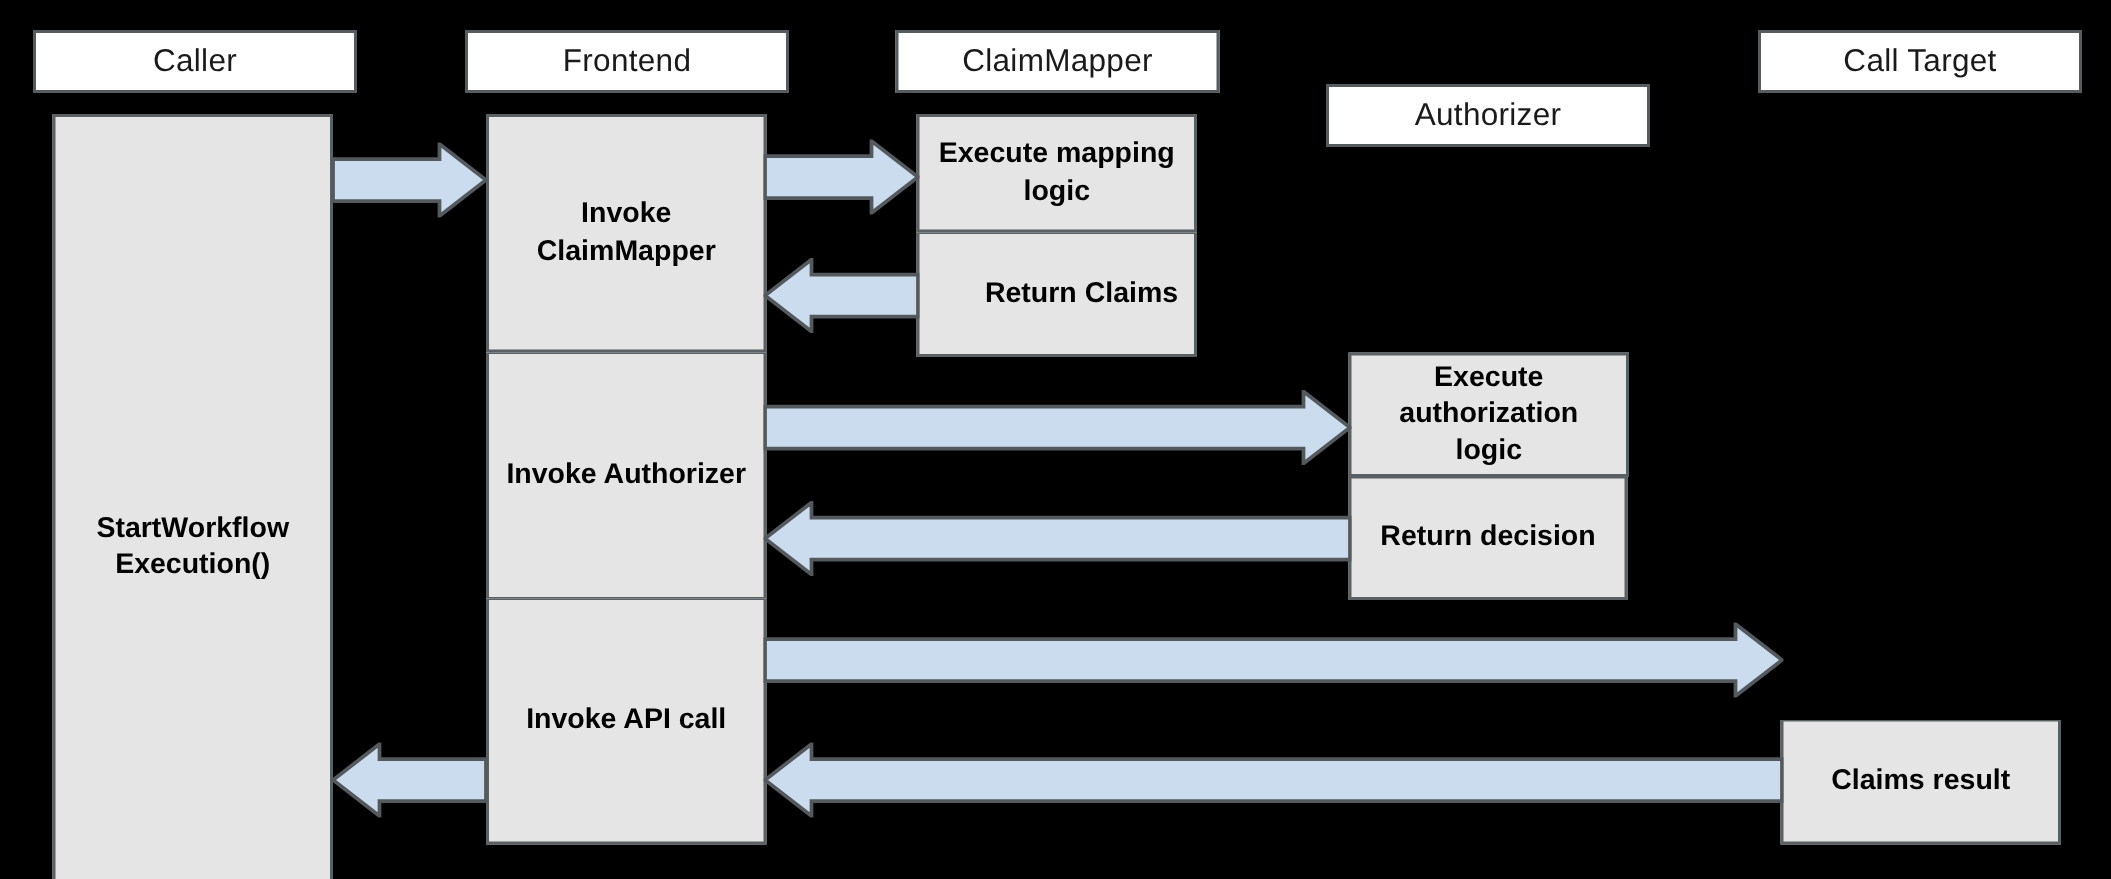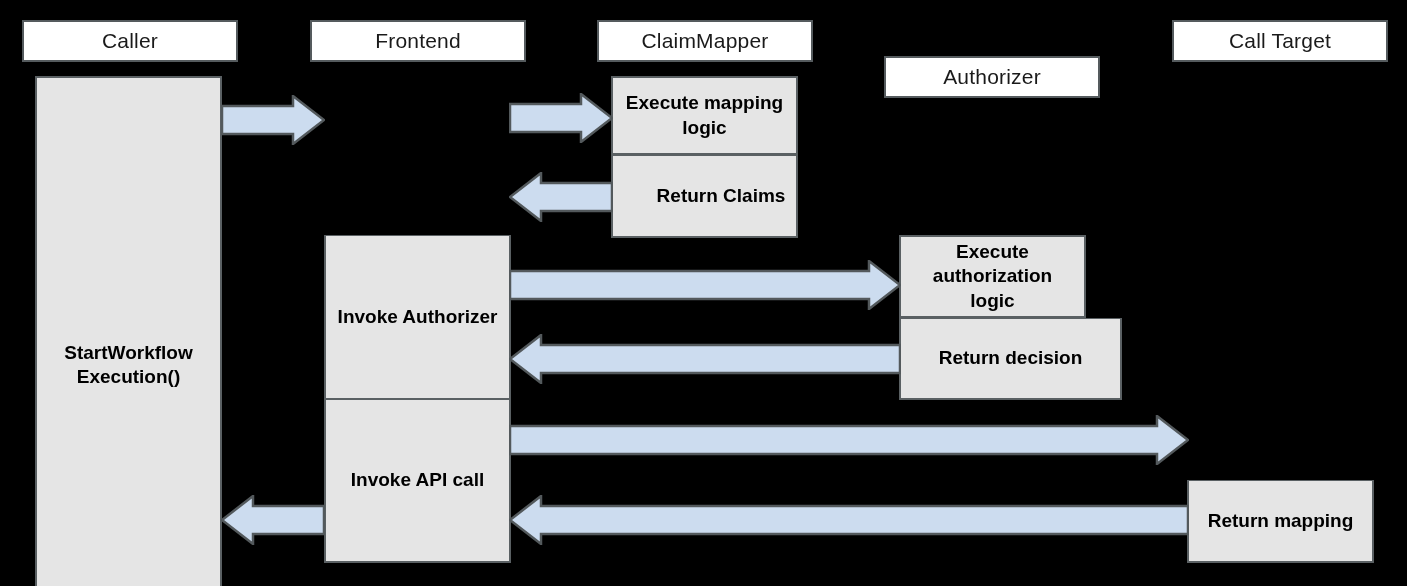--- a/index.html
+++ b/index.html
@@ -78,43 +78,46 @@
   </div>
 
   <div class="hdr" style="left:1172px; top:20px; width:216px; height:42px;text-align:center;">
     <span>Call Target</span>
   </div>
 
   <div class="act" style="left:35px; top:76px; width:187px; height:578px;">
     <span>StartWorkflow Execution()</span>
   </div>
 
+  <div class="act" style="left:324px; top:76px; width:187px; height:159px;">
+    <span>Invoke ClaimMapper</span>
+  </div>
   <div class="act thin-top thin-bottom" style="left:324px; top:235px; width:187px; height:164px;">
     <span>Invoke Authorizer</span>
   </div>
   <div class="act thin-top" style="left:324px; top:399px; width:187px; height:164px;">
     <span>Invoke API call</span>
   </div>
 
   <div class="act" style="left:611px; top:76px; width:187px; height:79px;">
     <span>Execute mapping logic</span>
   </div>
   <div class="act thin-top" style="left:611px; top:155px; width:187px; height:83px;padding-left:41px;">
     <span>Return Claims</span>
   </div>
 
   <div class="act" style="left:899px; top:235px; width:187px; height:83px;">
     <span>Execute authorization logic</span>
   </div>
-  <div class="act thin-top" style="left:899px; top:318px; width:223px; height:82px;">
+  <div class="act thin-top" style="left:899px; top:318px; width:186px; height:82px;">
     <span>Return decision</span>
   </div>
 
   <div class="act thin-top" style="left:1187px; top:480px; width:187px; height:83px;">
-    <span>Return mapping</span>
+    <span>Claims result</span>
   </div>
 
   <div class="arrow" style="left:221px; top:95px; width:104px; height:50px;">
     <svg viewBox="0 0 104 50" preserveAspectRatio="none">
       <polygon points="1,11 72,11 72,1 103,25 72,49 72,39 1,39" fill="#ccdcef" stroke="#53595c" stroke-width="2.5" stroke-linejoin="miter"></polygon>
     </svg>
   </div>
 
   <div class="arrow" style="left:509px; top:93px; width:104px; height:50px;">
     <svg viewBox="0 0 104 50" preserveAspectRatio="none">

